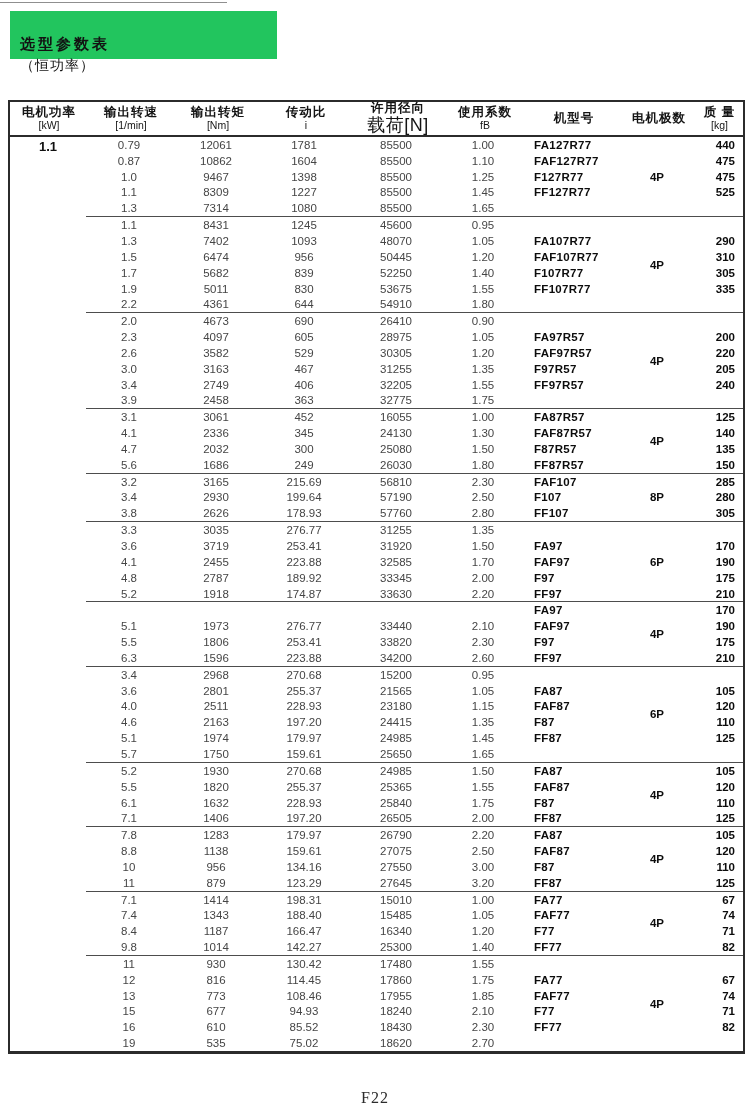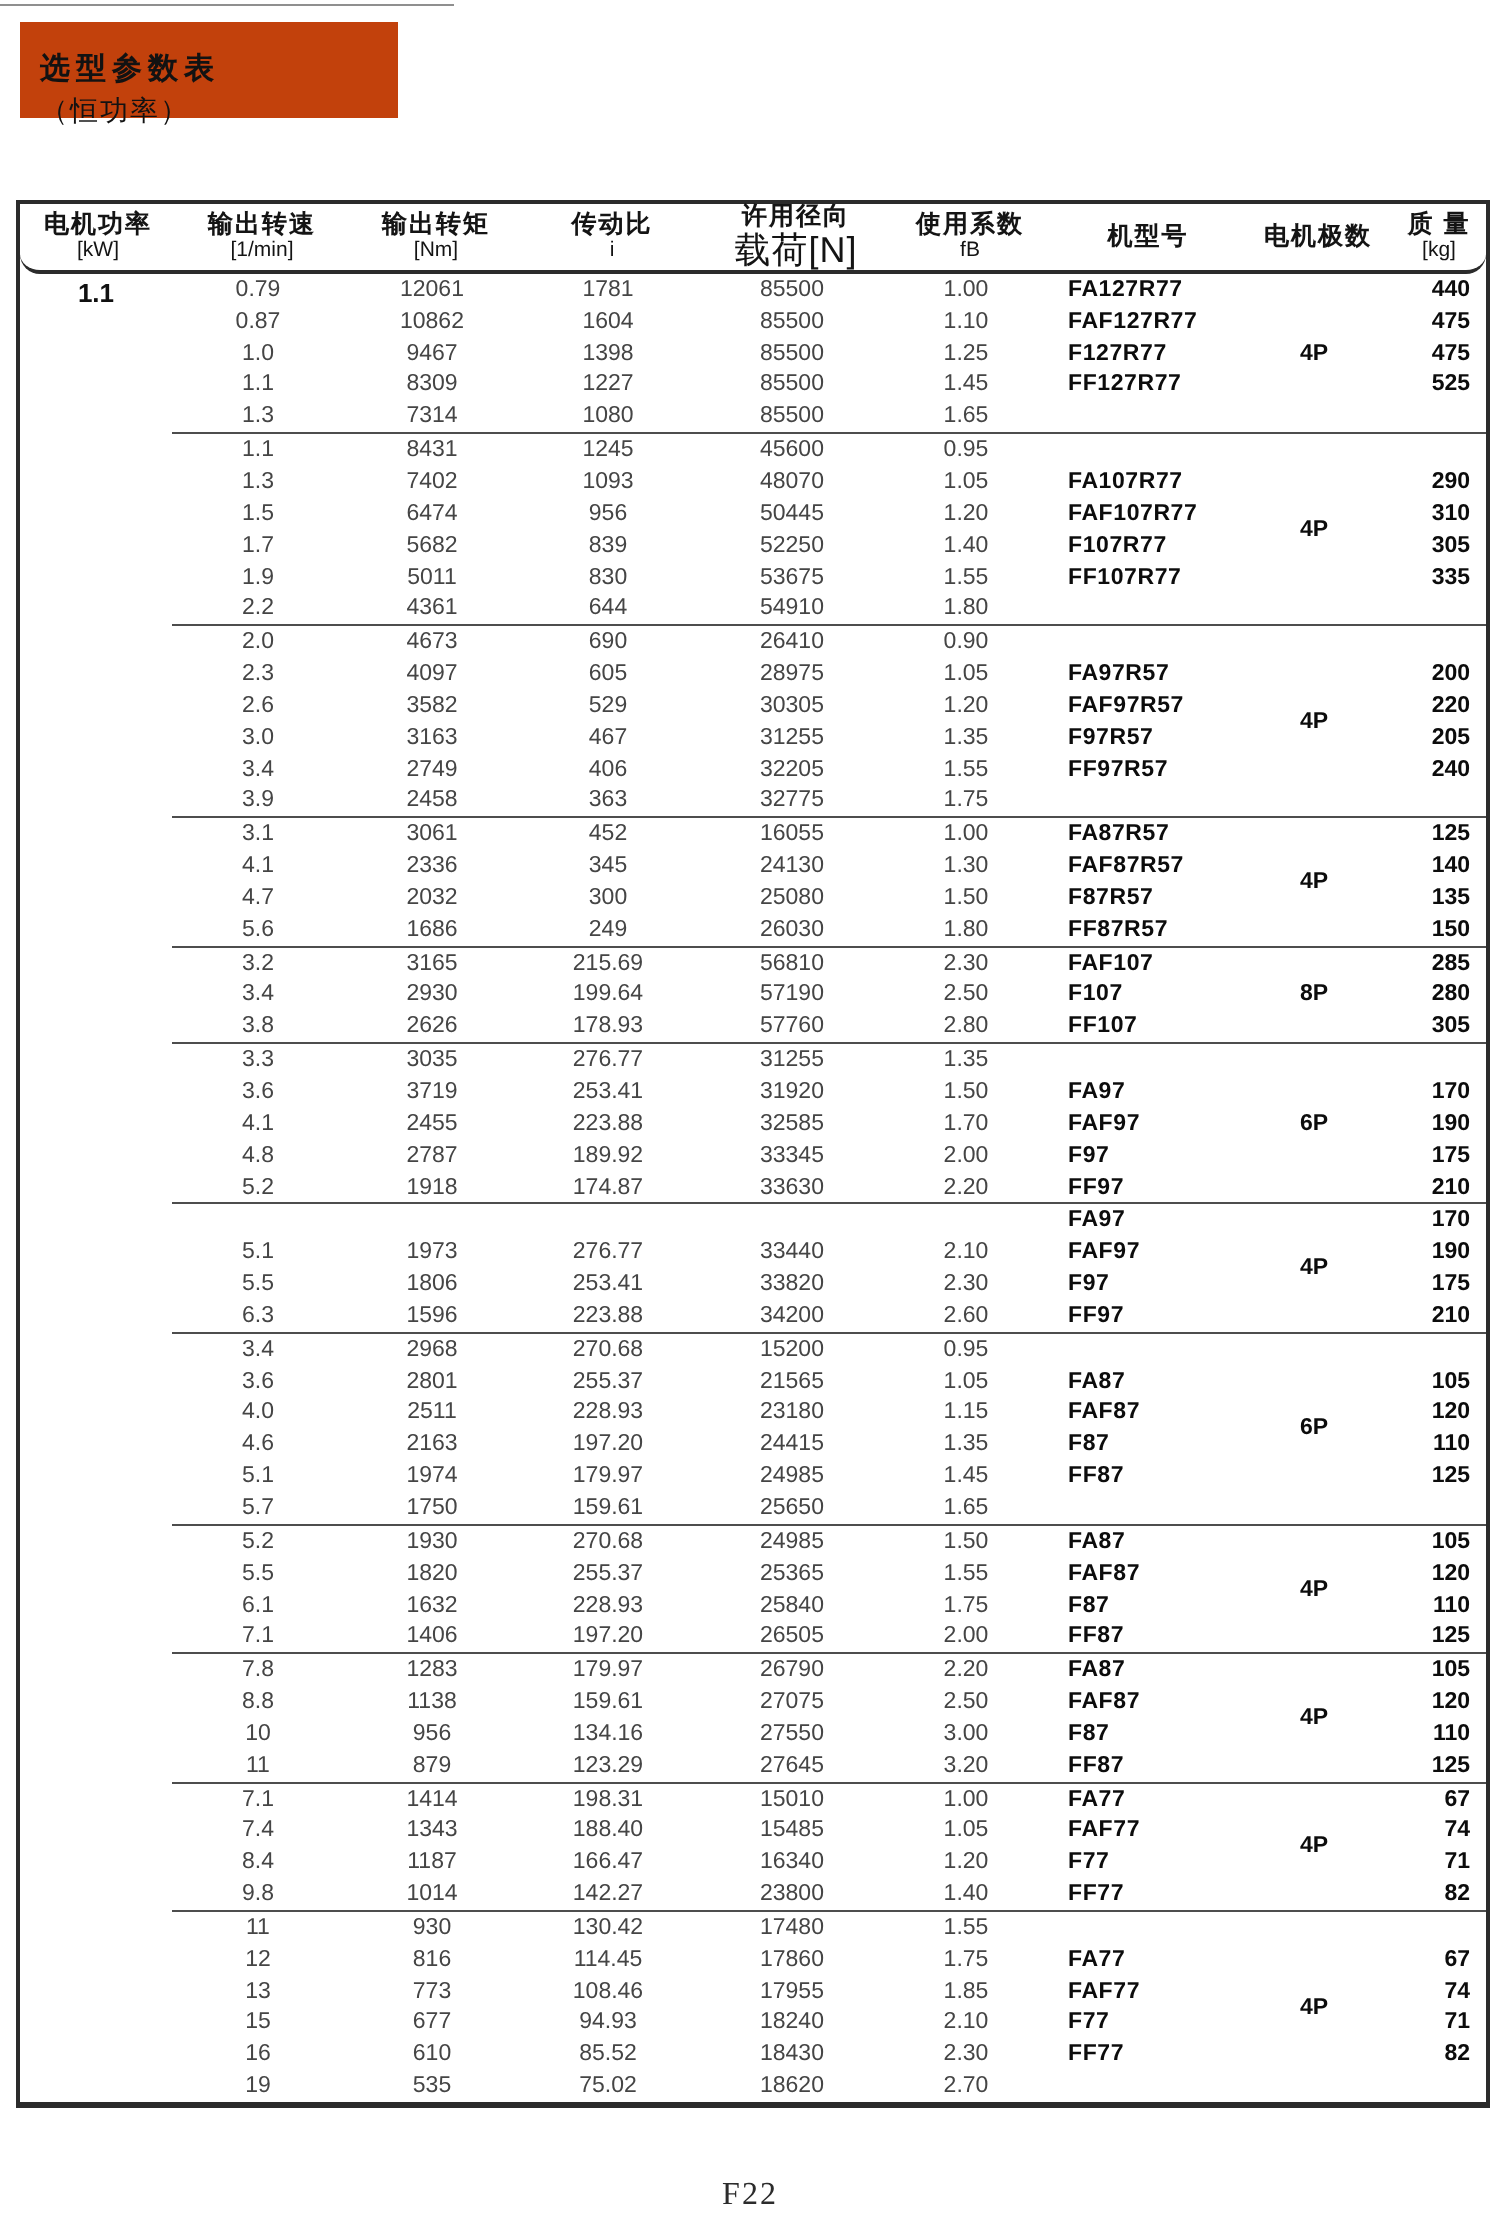--- a/index.html
+++ b/index.html
@@ -3,33 +3,33 @@
 <meta charset="utf-8">
 <style>
   html,body{margin:0;padding:0;background:#e8e8e8;}
   .page{
     position:relative;width:750px;height:1119px;background:#ffffff;
     font-family:"Liberation Sans", sans-serif;color:#1a1a1a;overflow:hidden;
     margin:0 auto;
   }
   .top-rule{position:absolute;left:0;top:2px;width:227px;height:1px;background:#8f8f8f;}
   .title-box{
-    position:absolute;left:10px;top:11px;width:189px;height:48px;background:#c2410c;
-    box-sizing:border-box;padding:14px 0 0 10px;
+    position:absolute;left:10px;top:11px;width:267px;height:48px;background:#22c55e;
+    box-sizing:border-box;padding:24px 0 0 10px;
   }
   .title-box .t1{font-size:15px;font-weight:bold;letter-spacing:3px;color:#121212;}
   .title-box .t2{font-size:14px;font-weight:normal;letter-spacing:1px;color:#121212;margin-top:3px;}
 
   .tbl{
     position:absolute;left:8px;top:100px;width:737px;box-sizing:border-box;
     border:2px solid #2b2b2b;border-bottom-width:3px;background:#fff;
   }
   .hdr{
     display:grid;grid-template-columns:78px 86px 88px 88px 96px 78px 100px 70px 51px;
-    border-bottom:2px solid #2b2b2b;height:33px;align-items:center;border-radius:10px;
+    border-bottom:2px solid #2b2b2b;height:33px;align-items:center;
   }
   .hcell{display:flex;flex-direction:column;align-items:center;justify-content:center;line-height:1.05;}
   .hcell .l1{font-size:12.5px;font-weight:bold;letter-spacing:1px;color:#141414;}
   .hcell .l2{font-size:10.5px;font-weight:normal;color:#141414;margin-top:1px;}
   .hcell .l2.cjk{font-size:18px;letter-spacing:0.5px;}
 
   .body{display:flex;}
   .power-col{width:78px;box-sizing:border-box;text-align:center;padding-top:2px;
     font-size:13px;font-weight:bold;color:#101010;}
   .groups{flex:1;}
@@ -633,21 +633,21 @@
               <div class="cell">16340</div>
               <div class="cell">1.20</div>
               <div class="cell model">F77</div>
               <div class="cell"></div>
               <div class="cell mass">71</div>
             </div>
             <div class="row">
               <div class="cell">9.8</div>
               <div class="cell">1014</div>
               <div class="cell">142.27</div>
-              <div class="cell">23800</div>
+              <div class="cell">25300</div>
               <div class="cell">1.40</div>
               <div class="cell model">FF77</div>
               <div class="cell"></div>
               <div class="cell mass">82</div>
             </div>
             <div class="poles">4P</div>
           </div>
           <div class="group">
             <div class="row">
               <div class="cell">11</div>

